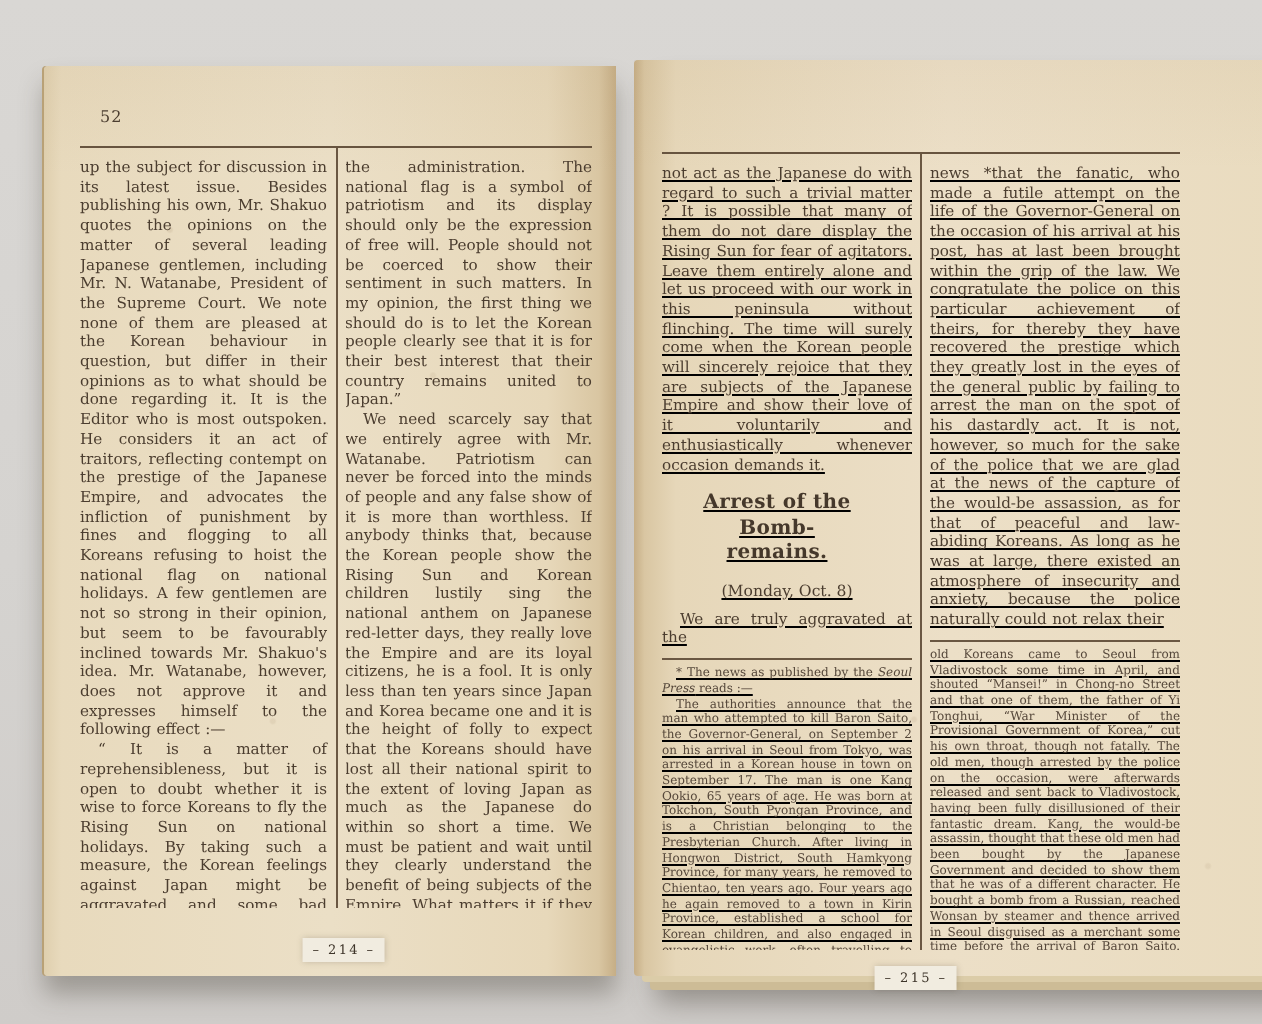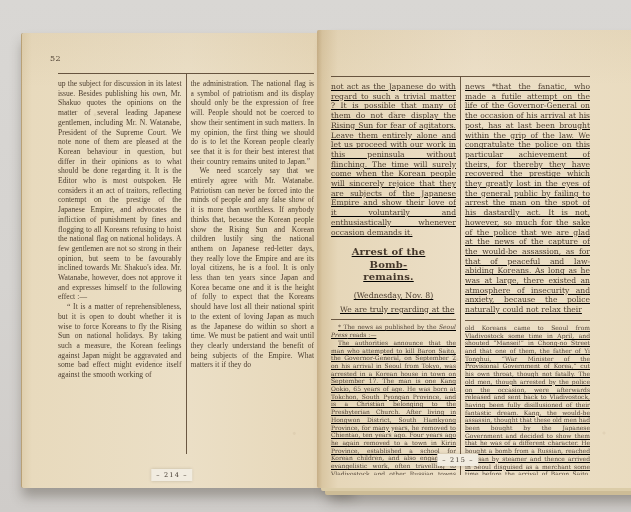--- a/index.html
+++ b/index.html
@@ -8,21 +8,20 @@
     background:linear-gradient(180deg,#d9d7d4 0%,#d5d3d0 55%,#cfccc9 100%);
     font-family:"DejaVu Serif", serif;
   }
   .page{ position:absolute; }
   .page-left{
     left:22px; top:33px; width:286px; height:455px;
     background:linear-gradient(90deg,#dfcfae 0%,#e8dabd 3%,#ebdfc6 50%,#e7d8ba 88%,#d9c6a2 97%,#c6ae86 100%);
     border-radius:2px 0 0 2px;
     box-shadow:-1px 0 0 #b9a176, -2px 1px 0 #a8placeholder, 0 9px 12px rgba(62,56,46,.35);
     box-shadow:-1px 0 0 #b9a176, 0 9px 12px rgba(62,56,46,.35);
-    padding-left:46px;
   }
   .page-right{
     left:317px; top:30px; width:308px; height:458px;
     background:linear-gradient(90deg,#c6ae86 0%,#d9c6a2 1.5%,#e6d7b9 6%,#ecdfc7 45%,#e9dbbe 100%);
     border-radius:2px 3px 3px 2px;
     box-shadow:4px 3px 0 #dbcca8, 8px 7px 0 #cdbc96, 11px 13px 14px rgba(62,56,46,.42);
     padding-left:42px;
   }
   .page::before{
     content:""; position:absolute; inset:0; pointer-events:none;
@@ -31,21 +30,21 @@
       radial-gradient(circle at 68% 34%, rgba(125,95,60,.08) 0 1px, transparent 2px),
       radial-gradient(circle at 40% 72%, rgba(125,95,60,.09) 0 1px, transparent 2px),
       radial-gradient(circle at 82% 88%, rgba(125,95,60,.08) 0 1px, transparent 2px),
       linear-gradient(180deg, rgba(150,120,80,.06) 0%, rgba(150,120,80,0) 12%);
   }
   .pagenum{ position:absolute; font-size:8px; color:#4c3e30; letter-spacing:.5px; }
   .pn-left{ left:28px; top:21px; }
   .pn-right{ right:17px; top:27px; }
 
   .textblock{ position:absolute; display:flex; border-top:1px solid #67543f; }
-  .tb-left{ left:36px; top:40px; width:256px; height:380px; overflow:hidden;font-family:Liberation Serif, serif; }
+  .tb-left{ left:18px; top:40px; width:256px; height:380px; overflow:hidden; }
   .tb-right{ left:14px; top:46px; width:259px; height:398px; overflow:hidden;text-decoration:underline; }
   .col{ flex:1; padding-top:5px; overflow:hidden; min-width:0; }
   .divider{ width:1px; background:#6a5742; margin:0 4px 0 4px; flex:none; }
 
   .para{
     margin:0; font-size:7.6px; line-height:9.7px; text-align:justify;
     color:#4b3d2f; word-spacing:.3px;
   }
   .indent{ text-indent:9px; }
   .first{ text-indent:0; }
@@ -63,21 +62,21 @@
   .fn-intro{ text-indent:7px; }
   .fn-intro i{ font-style:italic; }
   .fn-indent{ text-indent:7px; }
 
   .folio{
     position:absolute; font-size:6.5px; letter-spacing:1.2px; color:#3e352a;
     background:#f1ece0; padding:2px 5px 2px 5px; white-space:nowrap;
     box-shadow:0 0 3px rgba(80,70,55,.25);
   }
   .folio-left{ left:150px; top:436px; transform:translateX(-50%); }
-  .folio-right{ left:141px; top:424px; transform:translateX(-50%); }
+  .folio-right{ left:141px; top:453px; transform:translateX(-50%); }
 </style>
 </head>
 <body>
 
 <div class="stage">
   <div>
 
     <div class="page page-left">
       <div class="pagenum pn-left">52</div>
 
@@ -98,23 +97,23 @@
 
     <div class="page page-right">
       <div class="pagenum pn-right">53</div>
 
       <div class="textblock tb-right">
         <div class="col">
           <p class="para first">not act as the Japanese do with regard to such a trivial matter ? It is possible that many of them do not dare display the Rising Sun for fear of agitators.   Leave them entirely alone and let us proceed with our work in this peninsula without flinching.   The time will surely come when the Korean people will sincerely rejoice that they are subjects of the Japanese Empire and show their love of it voluntarily and enthusiastically whenever occasion demands it.</p>
 
           <h3 class="heading"><span>Arrest of the Bomb-</span><br><span>remains.</span></h3>
 
-          <p class="dateline">(Wednesday, Nov. 8)</p>
+          <p class="dateline">(Monday, Oct. 8)</p>
 
-          <p class="para indent">We are truly regarding at the</p>
+          <p class="para indent">We are truly aggravated at the</p>
 
           <div class="footnote">
             <p class="fn-intro"><span>* The news as published by the </span><i>Seoul Press</i><span> reads :—</span></p>
             <p class="fn-body fn-indent">The authorities announce that the man who attempted to kill Baron Saito, the Governor-General, on September 2 on his arrival in Seoul from Tokyo, was arrested in a Korean house in town on September 17.  The man is one Kang Ookio, 65 years of age. He was born at Tokchon, South Pyongan Province, and is a Christian belonging to the Presbyterian Church.    After living in Hongwon District, South Hamkyong Province, for many years, he removed to Chientao, ten years ago.   Four years ago he again removed to a town in Kirin Province, established a school for Korean children, and also engaged in evangelistic work, often travelling to Vladivostock and other Russian towns and associating with Korean malcontents. He was one of those Koreans abroad who believed that Korea became really independent in March only to be disappointed by learning that such an event never took place.  It will be remembered that seven</p>
           </div>
         </div>
 
         <div class="divider"></div>
 
         <div class="col">

